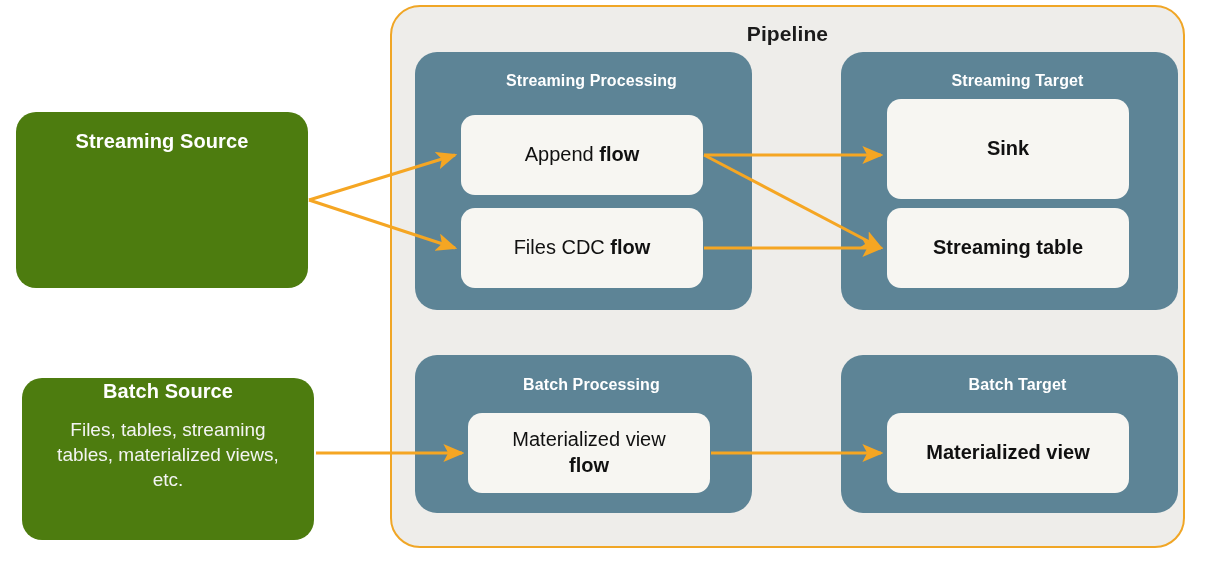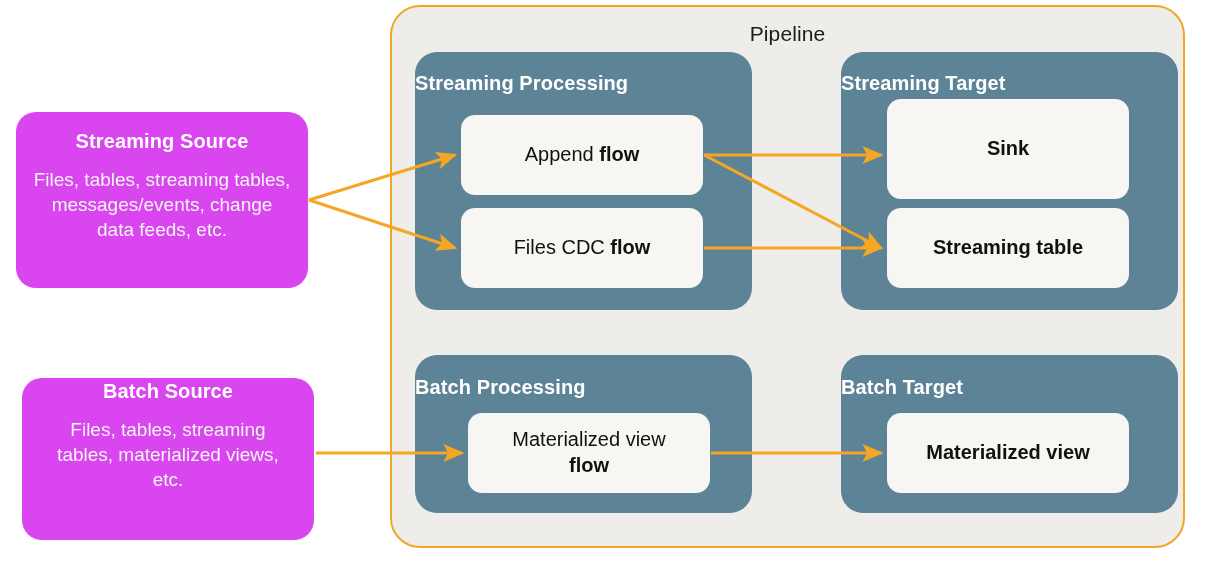--- a/index.html
+++ b/index.html
@@ -32,49 +32,49 @@
     border: 2px solid #f0a626;
     border-radius: 30px;
   }
   .pipeline-title {
     position: absolute;
     left: 390px;
     top: 22px;
     width: 795px;
     text-align: center;
     font-size: 21px;
-    font-weight: normal;
+    font-weight: bold;
     color: #1b1b1b;
     letter-spacing: 0.1px;
     z-index: 6;
   }
 
   
   .group-box {
     position: absolute;
     background: #5d8496;
     border-radius: 22px;
     box-sizing: border-box;
     z-index: 3;
   }
   .group-title {
     position: absolute;
-    left: 0;
+    left: 8px;
     width: 100%;
-    text-align: left;
+    text-align: center;
     color: #ffffff;
-    font-size: 20px;
+    font-size: 16px;
     font-weight: bold;
     letter-spacing: 0.1px;
   }
 
   
   .source-box {
     position: absolute;
-    background: #d946ef;
+    background: #4d7c0f;
     border-radius: 20px;
     box-sizing: border-box;
     z-index: 3;
     color: #ffffff;
     text-align: center;
   }
   .source-title {
     font-size: 20px;
     font-weight: bold;
     letter-spacing: 0.1px;
@@ -119,21 +119,20 @@
 </head>
 <body>
 
 <div id="canvas">
 
   <div class="pipeline-container"></div>
   <div class="pipeline-title">Pipeline</div>
 
   <div class="source-box" style="left:16px; top:112px; width:292px; height:176px; padding:18px 16px 0 16px;">
     <div class="source-title">Streaming Source</div>
-    <div class="source-desc" style="margin-top:14px;">Files, tables, streaming tables, messages/events, change data feeds, etc.</div>
   </div>
 
   <div class="source-box" style="left:22px; top:378px; width:292px; height:162px; padding:2px 26px 0 26px;">
     <div class="source-title">Batch Source</div>
     <div class="source-desc" style="margin-top:14px;">Files, tables, streaming tables, materialized views, etc.</div>
   </div>
 
   <div class="group-box" style="left:415px; top:52px; width:337px; height:258px;">
     <div class="group-title" style="top:20px;">Streaming Processing</div>
   </div>

